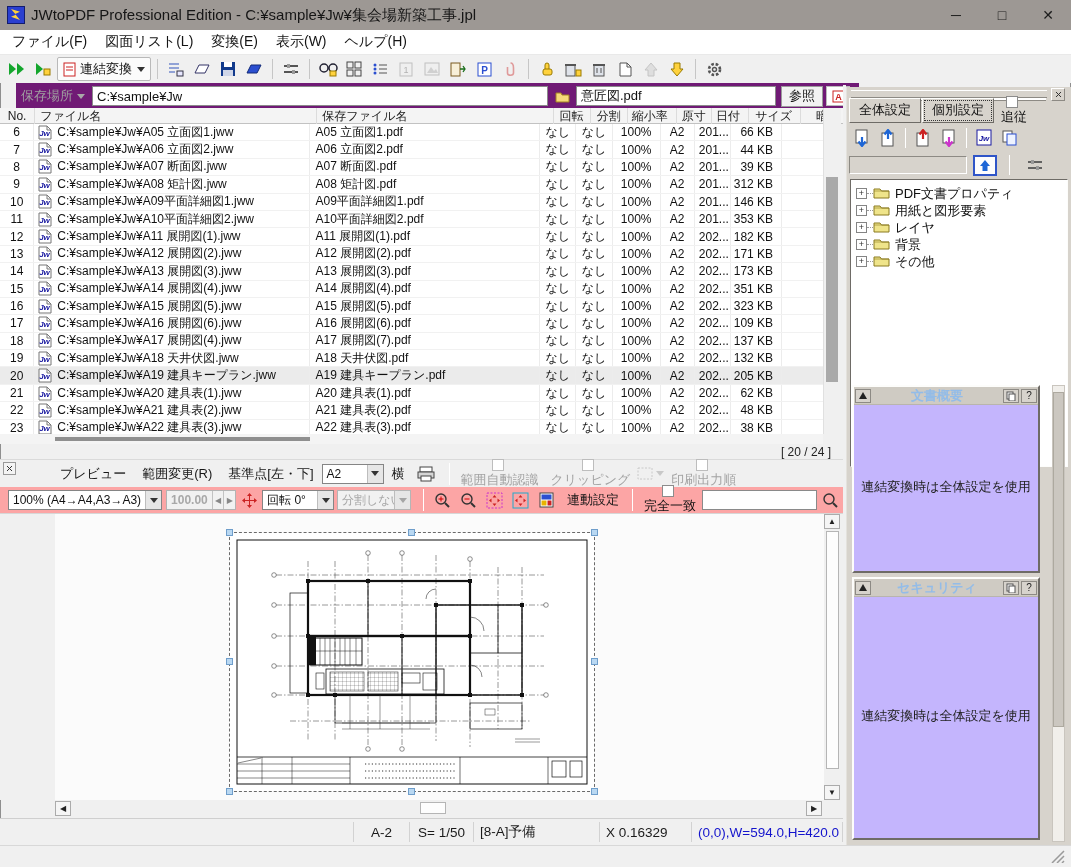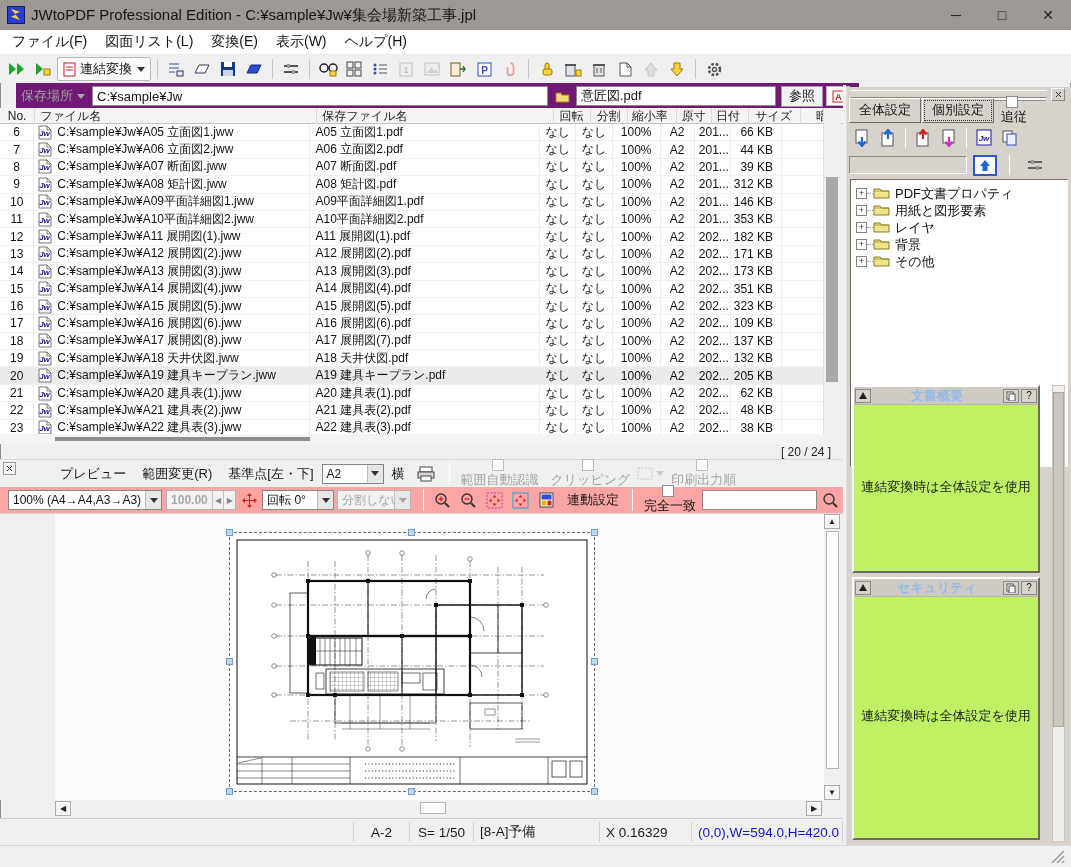--- a/index.html
+++ b/index.html
@@ -108,21 +108,21 @@
   .rbtn{width:26px;height:24px;display:flex;align-items:center;justify-content:center;}
   .rsep{width:1px;height:20px;background:#8d8a84;border-right:1px solid #fff;margin:0 4px;}
   .rrow2{position:absolute;left:2px;top:66px;width:218px;height:24px;display:flex;align-items:center;}
   .tray{width:118px;height:18px;border:1px solid #8d8a84;border-bottom-color:#fff;border-right-color:#fff;margin-right:6px;}
   .bluebtn{width:24px;height:21px;border:2px solid #2f55c8;background:#fdfdfd;display:flex;align-items:center;justify-content:center;}
   .tree{position:absolute;left:3px;top:92px;width:218px;height:288px;background:#fff;border:1px solid;border-color:#6e6b66 #fdfdfb #fdfdfb #6e6b66;overflow:hidden;padding-top:5px;}
   .titem{display:flex;align-items:center;height:17px;padding-left:5px;}
   .texp{width:11px;height:11px;border:1px solid #848484;background:#fff;display:flex;align-items:center;justify-content:center;font-size:9px;line-height:9px;color:#333;}
   .tdash{width:6px;height:1px;border-top:1px dotted #9a9a9a;}
   .tlabel{font-size:13px;margin-left:5px;color:#111;}
-  .section{position:absolute;left:5px;width:188px;border:2px solid;border-color:#fdfdfb #6e6b66 #6e6b66 #fdfdfb;background:#bef264;}
+  .section{position:absolute;left:5px;width:188px;border:2px solid;border-color:#fdfdfb #6e6b66 #6e6b66 #fdfdfb;background:#c4b5fd;}
   .sec-head{height:18px;background:#cfcbc3;display:flex;align-items:center;border-bottom:1px solid #b9b5ad;}
   .sec-title{flex:1;text-align:center;font-size:13px;font-weight:bold;color:#93bce8;}
   .shbtn{width:16px;height:14px;background:#d7d3cc;border:1px solid #8d8a84;display:flex;align-items:center;justify-content:center;font-size:10px;margin:0 1px;color:#222;}
   .sec-body{display:flex;align-items:center;justify-content:center;font-size:13px;color:#222;text-align:center;}
   .rvscroll{position:absolute;left:205px;top:298px;width:13px;height:457px;background:#f1efeb;border:1px solid #c9c5be;}
   .rvthumb{position:absolute;left:206px;top:305px;width:11px;height:335px;background:#cbc7c0;border:1px solid #aDA99f;}
 </style>
 </head>
 <body>
 
@@ -596,21 +596,21 @@
       <div class="trow">
       <span class="c c-no">18</span>
       <span class="c c-file">
         <span class="jwicon">
             <svg width="14" height="15">
               <path d="M1 1 L9 1 L13 5 L13 14 L1 14 Z" fill="#fff" stroke="#777"></path>
               <path d="M9 1 L9 5 L13 5" fill="none" stroke="#777"></path>
               <text x="6.5" y="11" font-size="8" font-style="italic" text-anchor="middle" fill="#1a1aa0" font-weight="bold">Jw</text>
             </svg>
           </span>
-        <span>C:¥sample¥Jw¥A17 展開図(8).jww</span>
+        <span>C:¥sample¥Jw¥A17 展開図(4).jww</span>
       </span>
       <span class="c c-save">A17 展開図(7).pdf</span>
       <span class="c c-rot">なし</span>
       <span class="c c-split">なし</span>
       <span class="c c-scale">100%</span>
       <span class="c c-paper">A2</span>
       <span class="c c-date">202...</span>
       <span class="c c-size">137 KB</span>
       <span class="c c-enc"></span>
     </div>

